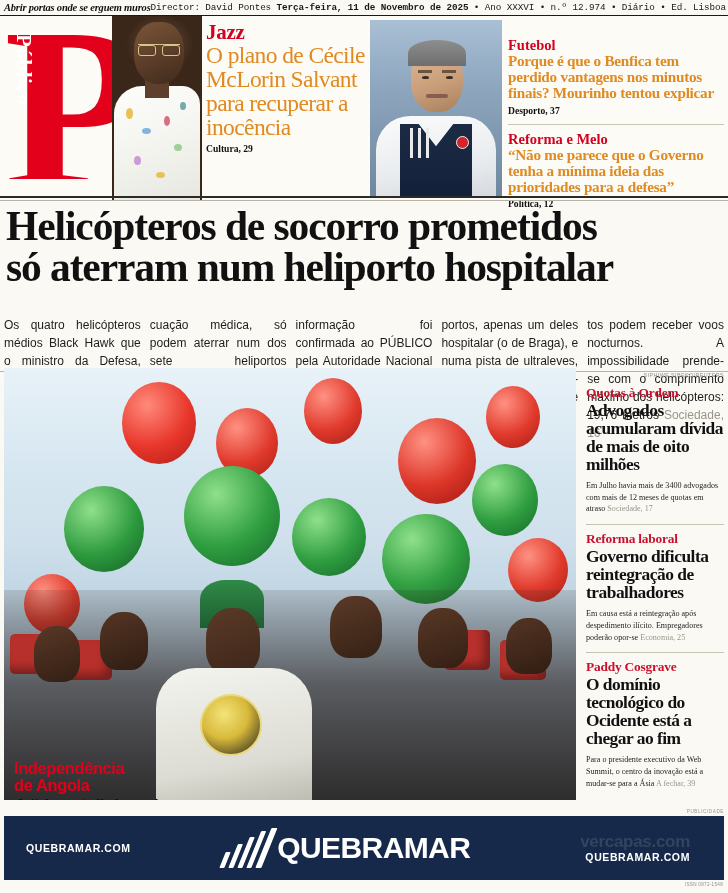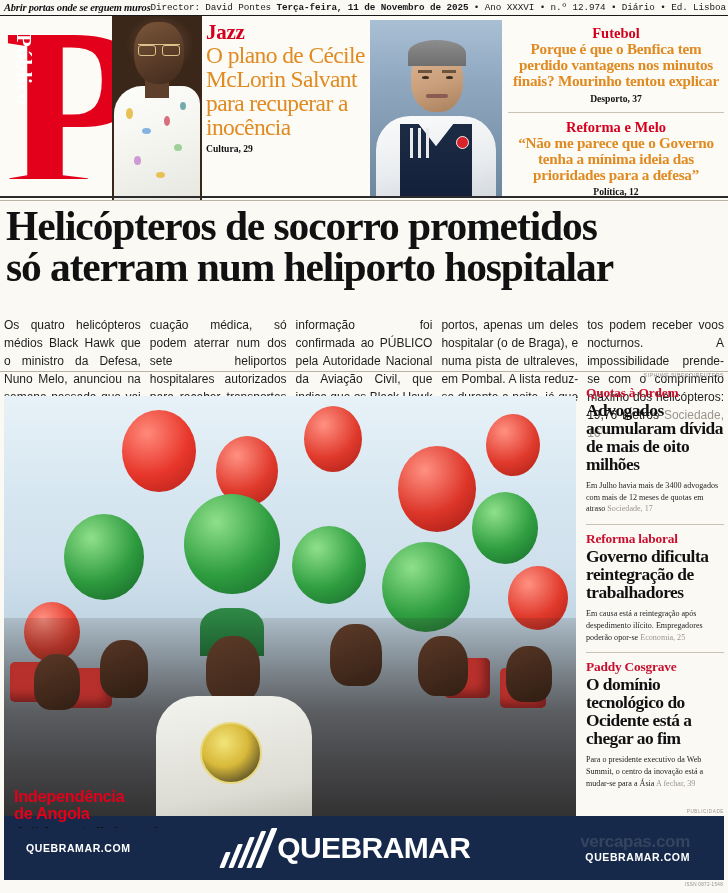--- a/index.html
+++ b/index.html
@@ -138,21 +138,21 @@
   .pm-brow { position:absolute; width:14px; height:2.6px; background:#6a5440; top:50px; }
   .pm-eye  { position:absolute; width:7px; height:3.4px; background:#3a2c21; border-radius:50%; top:56px; }
   .pm-mouth{ position:absolute; left:56px; top:74px; width:22px; height:4px; background:#8a5b50; border-radius:3px; }
   .pm-badge{
     position:absolute; left:86px; top:116px; width:13px; height:13px;
     border-radius:50%; background:#d8232a; border:1.5px solid #f1f1f1;
   }
 
   
   .col-right-top {
-    position:absolute; left:508px; top:10px; width:216px;text-align:center;
+    position:absolute; left:508px; top:22px; width:216px;
   }
   .fut-kicker { font-size:14.5px; line-height:1.05; }
   .fut-head {
     color:#e08a22; font-size:15.2px; line-height:1.06;
     font-family:"Liberation Serif", serif; font-weight:bold;
     letter-spacing:-0.25px; margin-top:0;
   }
   .rail-rule { border:0; border-top:1px solid #c9c3b6; margin:8px 0 7px 0; }
 
   
@@ -187,21 +187,21 @@
   }
   .bodycol {
     width:174px; font-size:12px; line-height:1.5;
     color:#1d1d1d; text-align:justify;
     font-family:Liberation Sans, sans-serif;
   }
   .sectionref { color:#9a958c; }
 
   
   .angola {
-    position:absolute; left:4px; top:396px; width:572px; height:432px;
+    position:absolute; left:4px; top:368px; width:572px; height:432px;
     overflow:hidden; background:#cfe3ef;
   }
   .sky {
     position:absolute; inset:0;
     background:linear-gradient(180deg,#e8f2f8 0%,#d7e7f1 22%,#cfe0ec 40%,#b9cfde 60%,#93aabb 100%);
   }
   .crowd {
     position:absolute; left:0; bottom:0; width:572px; height:210px;
     background:linear-gradient(180deg,rgba(50,40,35,0.15) 0%, rgba(40,30,26,0.62) 45%, rgba(25,18,15,0.82) 100%);
   }

